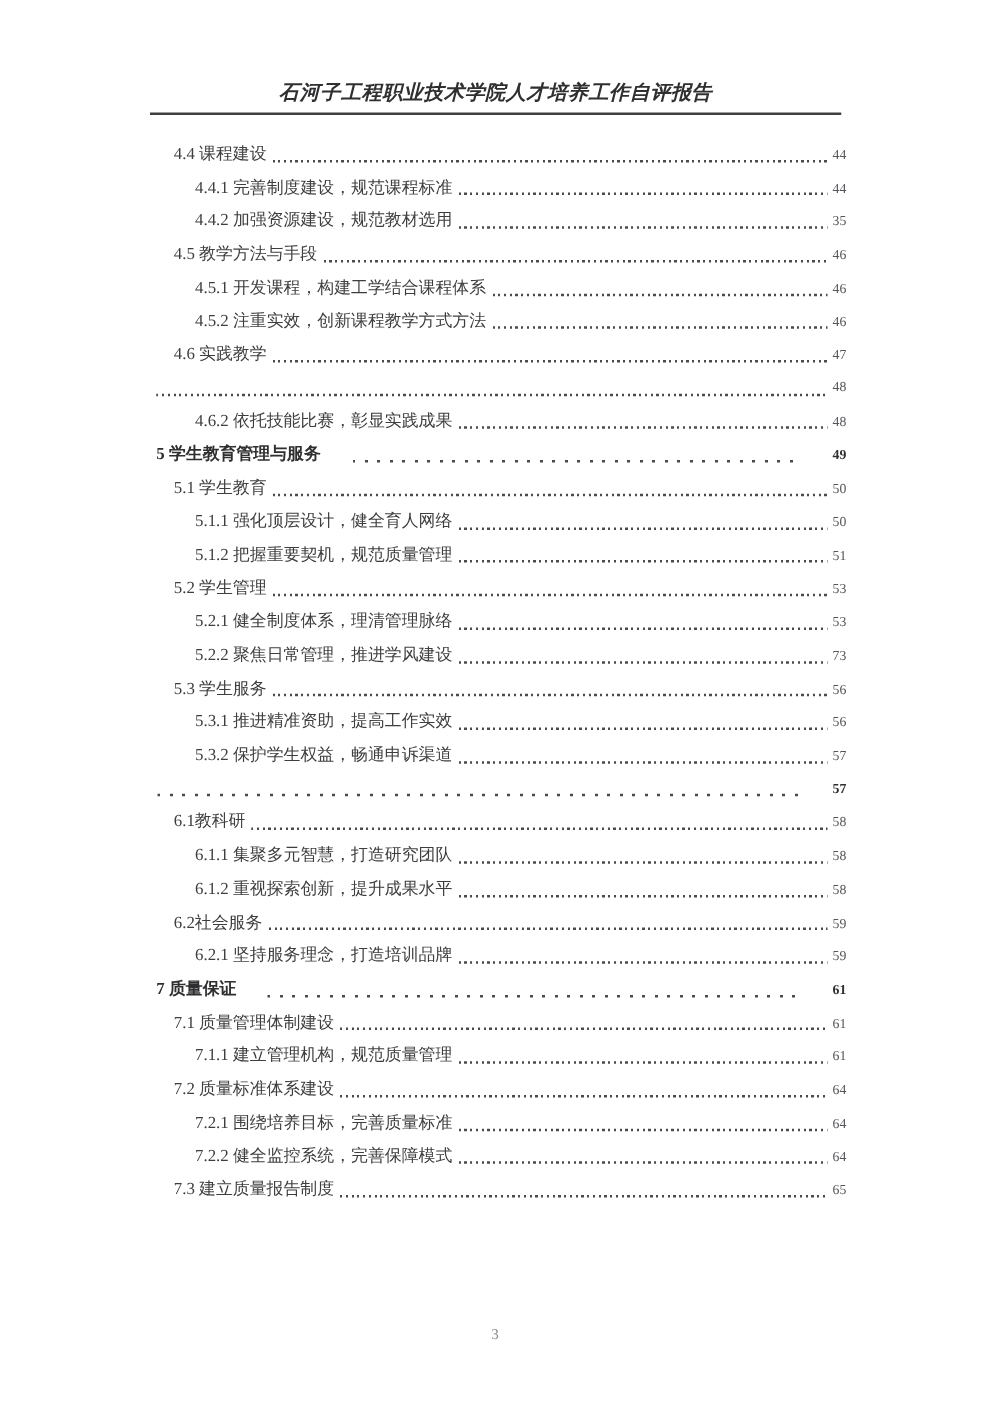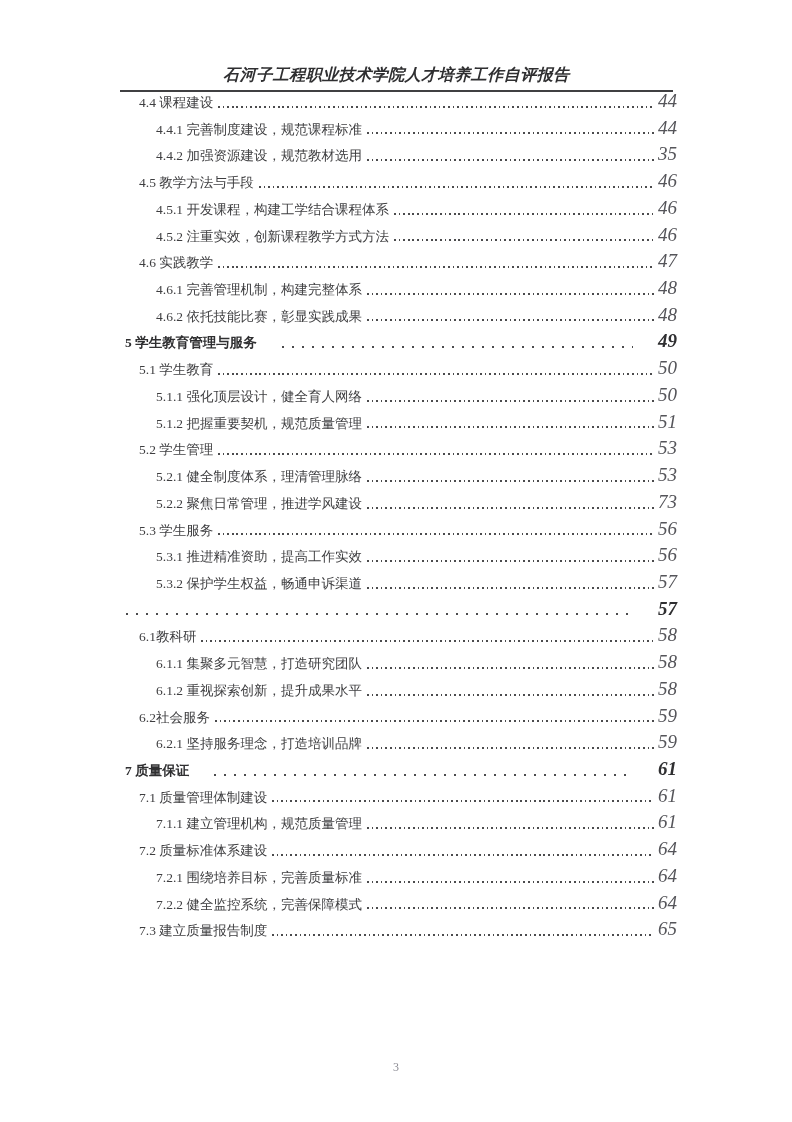--- a/index.html
+++ b/index.html
@@ -14,27 +14,27 @@
   
   .hdr{position:absolute;top:64px;left:120px;width:553px;text-align:center;}
   .hdr-title{
     font-size:16px;line-height:22px;letter-spacing:0.5px;
     font-style:italic;font-weight:700;color:var(--heading);white-space:nowrap;
   }
   .hdr-rule{position:absolute;top:90px;left:120px;width:553px;height:0;
     border-top:2px solid var(--rule);}
 
   
-  .toc{position:absolute;top:88px;left:120px;width:557px;color:var(--text);}
+  .toc{position:absolute;top:110px;left:120px;width:557px;color:var(--text);}
   .row{display:flex;align-items:baseline;height:26.72px;line-height:26.72px;
     font-size:13.5px;white-space:nowrap;}
   .row .lab{flex:0 0 auto;}
   .row .leader{flex:1 1 auto;align-self:flex-end;height:2px;margin:0 4px 7px 5px;
     background:repeating-linear-gradient(to right,var(--leader) 0 1.7px,transparent 1.7px 4.6px);}
-  .row .pg{flex:0 0 auto;color:var(--page_number);font-size:19px;font-style:italic;}
+  .row .pg{flex:0 0 auto;color:var(--page_number);font-size:11px;}
   .row.lv1{font-weight:bold;color:var(--heading);gap:19px;}
   .row.lv1 .lab{padding-left:5px;}
   .row.lv1 .pg{font-weight:bold;color:var(--heading);}
   .row.lv1 .leader{height:2.2px;margin:0 6px 7px 6px;
     background:repeating-linear-gradient(to right,var(--leader) 0 2.2px,transparent 2.2px 10px);}
   .row.lv2 .lab{padding-left:19px;}
   .row.lv3 .lab{padding-left:36px;}
 
   
   .ftr{position:absolute;top:1060px;left:0;width:792px;text-align:center;
@@ -80,21 +80,20 @@
         <span class="lab">4.5.2 注重实效，创新课程教学方式方法</span>
         <span class="leader"></span>
         <span class="pg">46</span>
       </div>
       <div class="row lv2">
         <span class="lab">4.6 实践教学</span>
         <span class="leader"></span>
         <span class="pg">47</span>
       </div>
       <div class="row lv3">
-        <span class="lab">4.6.1 完善管理机制，构建完整体系</span>
         <span class="leader"></span>
         <span class="pg">48</span>
       </div>
       <div class="row lv3">
         <span class="lab">4.6.2 依托技能比赛，彰显实践成果</span>
         <span class="leader"></span>
         <span class="pg">48</span>
       </div>
       <div class="row lv1">
         <span class="lab">5 学生教育管理与服务</span>

